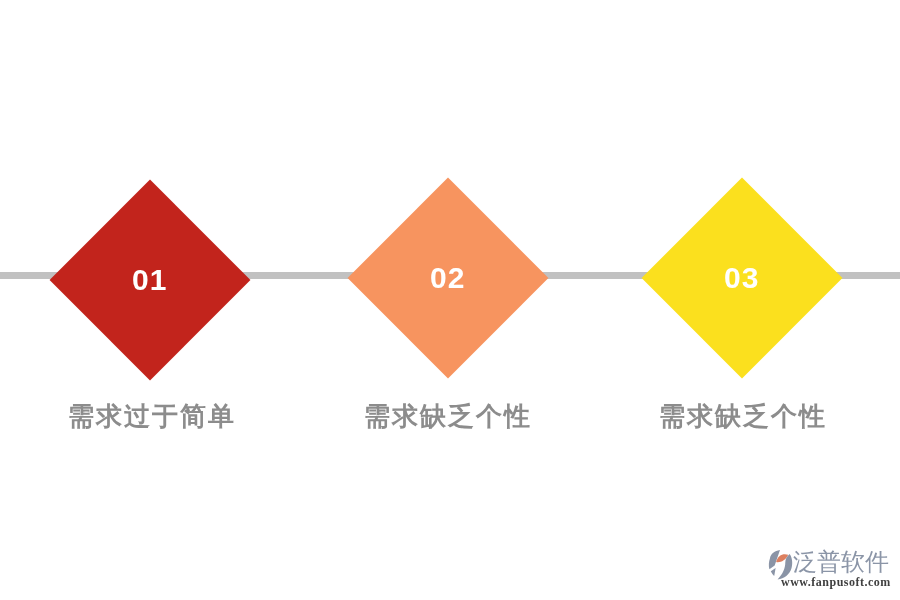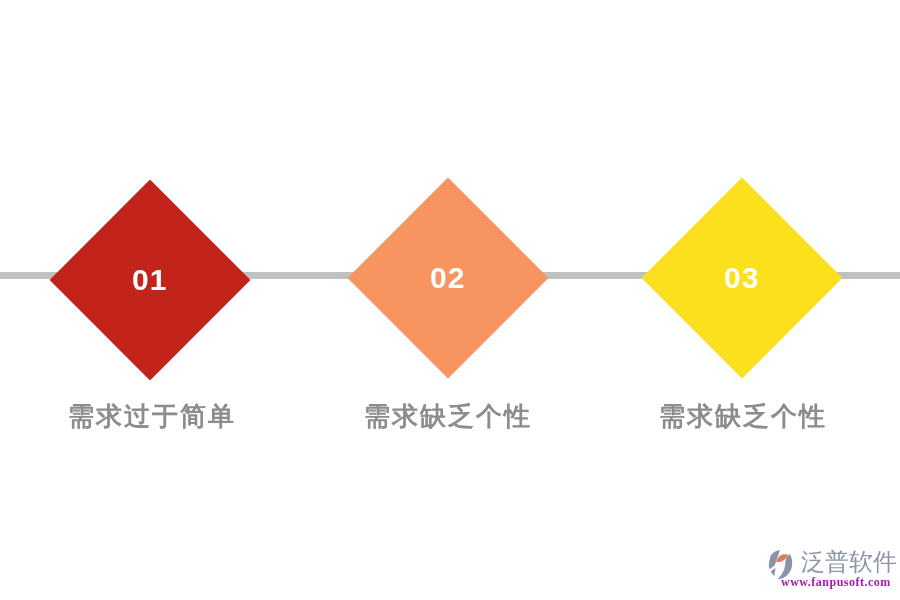--- a/index.html
+++ b/index.html
@@ -62,21 +62,20 @@
   .wm-icon { position: absolute; left: 1px; top: 1px; }
   .wm-brand {
     position: absolute;
     left: 28px; top: 0px;
     font-size: 24px;
     line-height: 28px;
     color: #8b95a7;
     font-family: "Liberation Serif", "DejaVu Serif", serif;
     letter-spacing: 0px;
     white-space: nowrap;
-    margin-left: 8px;
   }
   .wm-url {
     position: absolute;
     left: 16px; top: 27px;
     font-size: 12px;
     font-weight: bold;
     color: #e2907f;
     font-family: "Liberation Serif", "DejaVu Serif", serif;
     letter-spacing: 0.5px;
     white-space: nowrap;
@@ -113,16 +112,16 @@
   <div class="watermark">
     <span class="wm-icon">
       <svg width="27" height="31" viewBox="0 0 28 32">
         <path d="M4,10 C5,4.5 9,2 14.5,1 L9,17 L3.5,21 C2.5,17 3,13 4,10 Z" fill="#8a94a6"></path>
         <path d="M10.5,13.5 C12,6.5 18,4 23,6 C20.5,12 14.5,14.5 10.5,13.5 Z" fill="#dd7f5f"></path>
         <path d="M24.5,5 C27,8.5 28,14 26.5,19.5 C24.5,26.5 19,30.5 12,31.5 C17.5,26 20,20 20,14 C20,10 22,7 24.5,5 Z" fill="#8a94a6"></path>
         <path d="M5,23 L10,19.5 L8.5,28 C7,26.5 5.8,25 5,23 Z" fill="#8a94a6"></path>
       </svg>
     </span>
     <span class="wm-brand" style="color: rgb(139, 149, 167);">泛普软件</span>
-    <span class="wm-url" style="color: #a21caf;">www.fanpusoft.com</span>
+    <span class="wm-url" style="color: #404040;">www.fanpusoft.com</span>
   </div>
 
 </div>
 
 </body></html>

